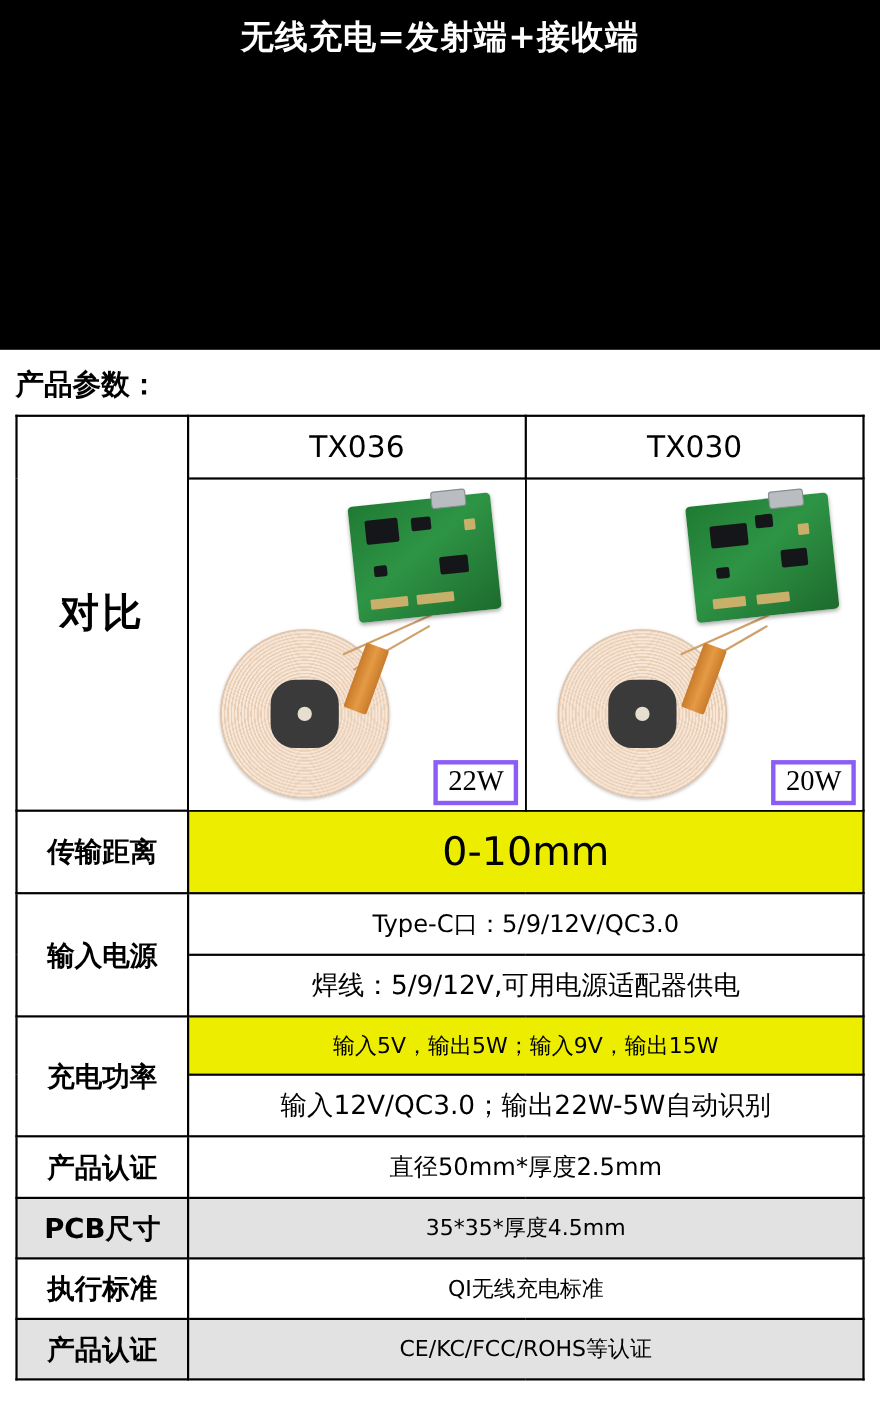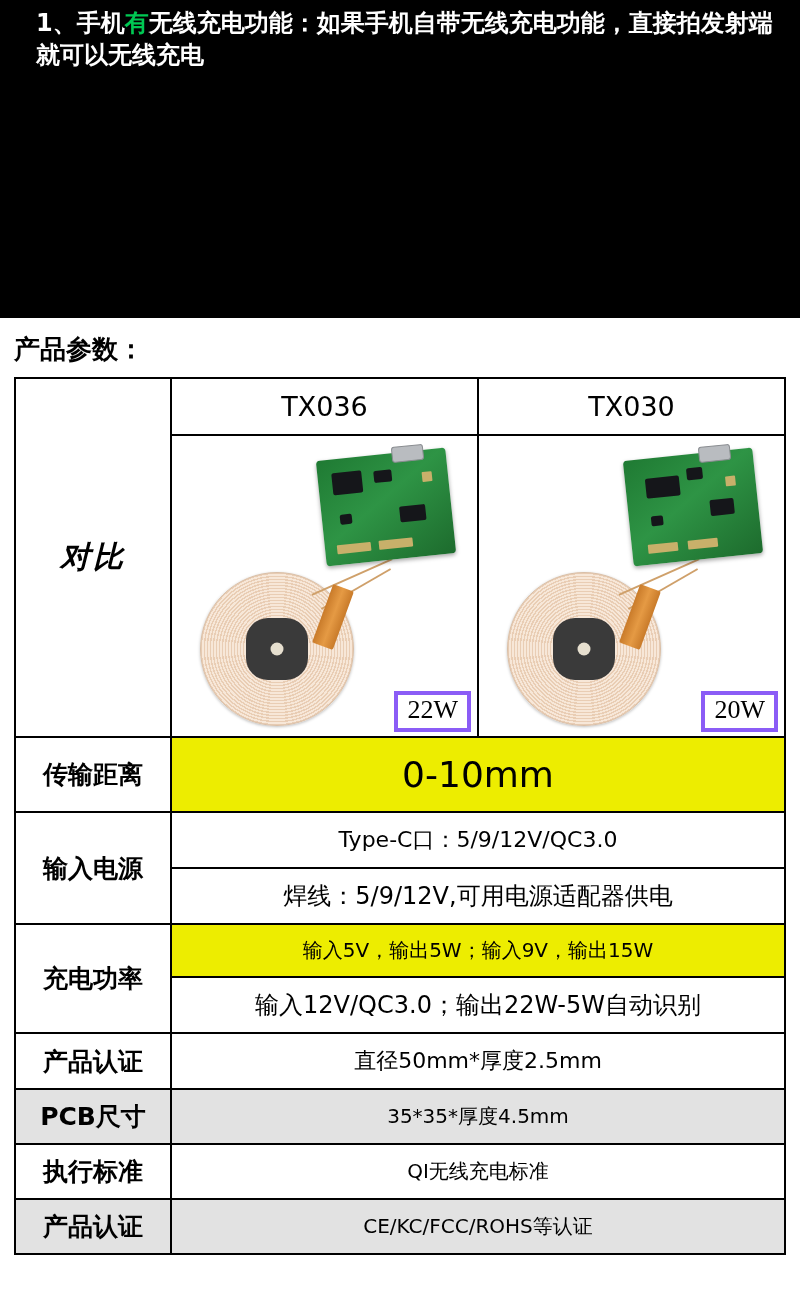--- a/index.html
+++ b/index.html
@@ -212,34 +212,31 @@
     bottom: 4px;
     border: 4px solid #8b5cf6;
     background: #ffffff;
     font-size: 26px;
     font-family: "Liberation Serif", serif;
     padding: 1px 9px 3px 9px;
     color: #000000;
     line-height: 1.1;
   }
   .compare-label {
-    font-size: 30px;
+    font-size: 36px;
     font-weight: bold;
     letter-spacing: 3px;
-    font-style: italic;
   }
 </style>
 </head>
 <body>
 
 <div class="banner">
-
-  <div class="banner-item">
-    <span>1、手机</span><span class="hl-green">有</span><span>无线充电功能：如果手机自带无线充电功能，直接拍发射端就可以无线充电</span>
-  </div>
+  <div class="banner-title">无线充电=发射端+接收端</div>
+
 
 </div>
 
 <div class="params-heading">产品参数：</div>
 
 <div class="tbl-wrap">
   <table class="spec">
 
     <tbody>
         <tr>

